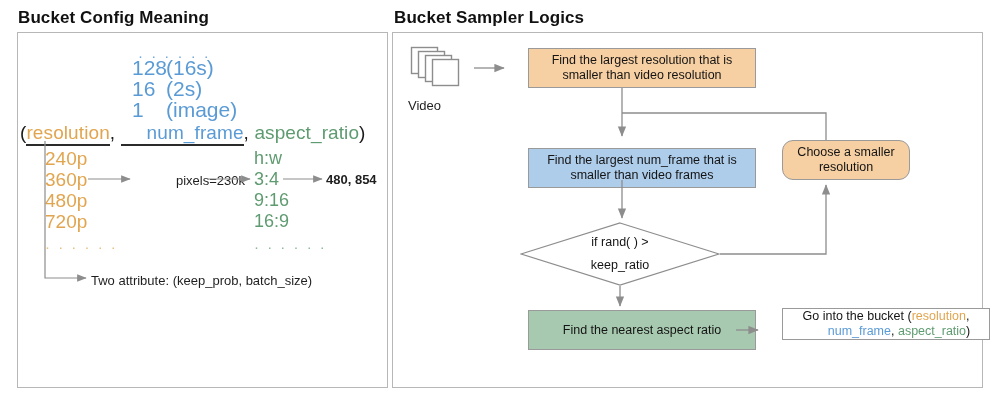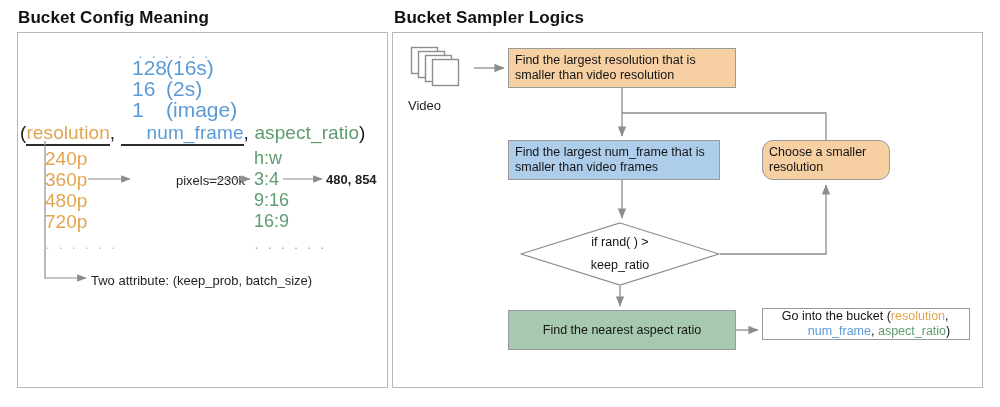--- a/index.html
+++ b/index.html
@@ -79,33 +79,34 @@
   #two-attr{
     position:absolute;left:91px;top:273px;font-size:13px;color:#1f1f1f;white-space:nowrap;
   }
 
   
   .node{
     position:absolute;
     box-sizing:border-box;
     border:1px solid #9a9a9a;
     display:flex;align-items:center;justify-content:center;
-    text-align:left;
+    text-align:center;
     font-size:12.5px;
     line-height:15px;
     color:#141414;
     padding:2px 6px;
+    margin-left:20px;
   }
   .node.orange{background:#F6CFA2;}
   .node.blue{background:#AECDEB;}
   .node.green{background:#A7C9AF;}
   .node.plain{background:#ffffff;}
 
   #node-find-res{left:508px;top:48px;width:228px;height:40px;}
-  #node-find-nf{left:508px;top:140px;width:212px;height:40px;}
+  #node-find-nf{left:508px;top:148px;width:228px;height:40px;}
   #node-choose-smaller{left:762px;top:140px;width:128px;height:40px;border-radius:11px;}
   #node-nearest-ar{left:508px;top:310px;width:228px;height:40px;}
   #node-bucket{left:762px;top:308px;width:208px;height:32px;font-size:12.5px;}
   #node-bucket .inner{display:block;}
 
   
   #node-decision{
     position:absolute;left:520px;top:222px;width:200px;height:64px;
   }
   #node-decision svg{position:absolute;left:0;top:0;}

